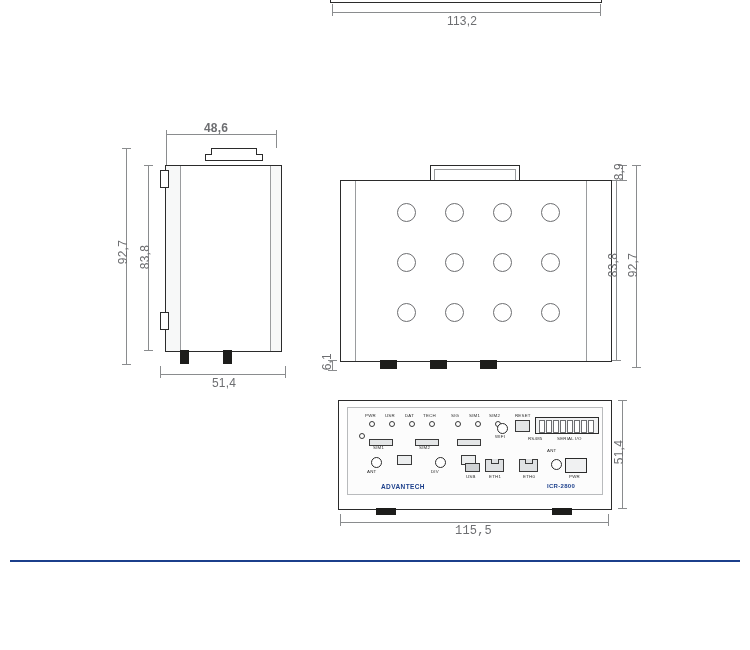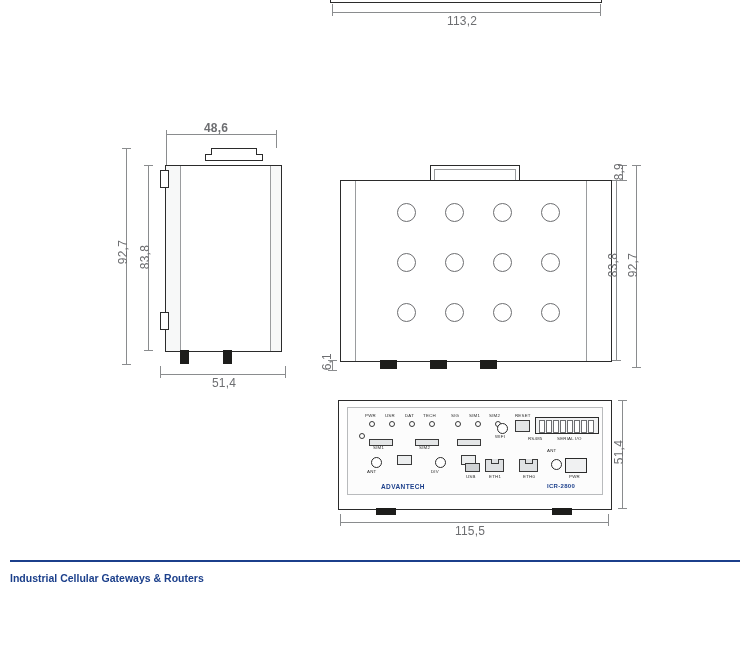--- a/index.html
+++ b/index.html
@@ -356,19 +356,18 @@
     <div class="fv-foot" style="left:214px;top:108px;"></div>
 
     <div class="line-v" style="left:284px;top:0px;height:108px;"></div>
     <div class="line-h" style="left:280px;top:0px;width:9px;"></div>
     <div class="line-h" style="left:280px;top:108px;width:9px;"></div>
     <div class="dim-text vert" style="position:absolute;left:274px;top:40px;">51,4</div>
 
     <div class="line-h" style="left:2px;top:122px;width:268px;"></div>
     <div class="line-v" style="left:2px;top:114px;height:12px;"></div>
     <div class="line-v" style="left:270px;top:114px;height:12px;"></div>
-    <div class="dim-text" style="position:absolute;left:117px;top:124px;">115,5</div>
+    <div class="dim-text" style="position:absolute;left:117px;top:124px;font-family:Liberation Mono, monospace;">115,5</div>
   </div>
 
   <div class="footer-rule"></div>
-  <div class="footer-left">Industrial Cellular Gateways &amp; Routers</div>
 
 </div>
 
 </body></html>

